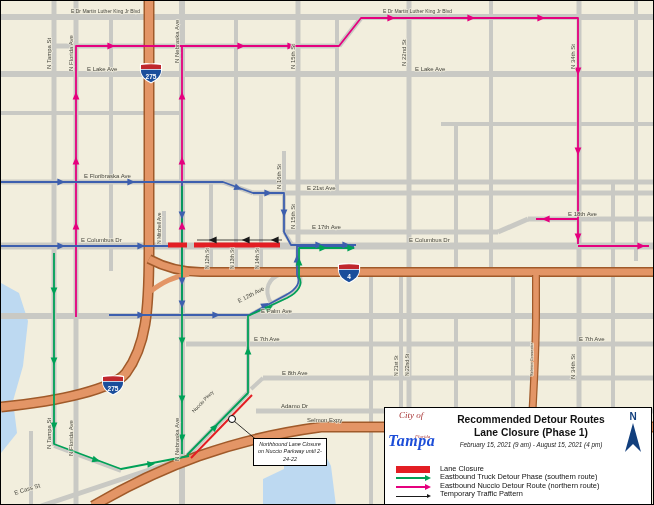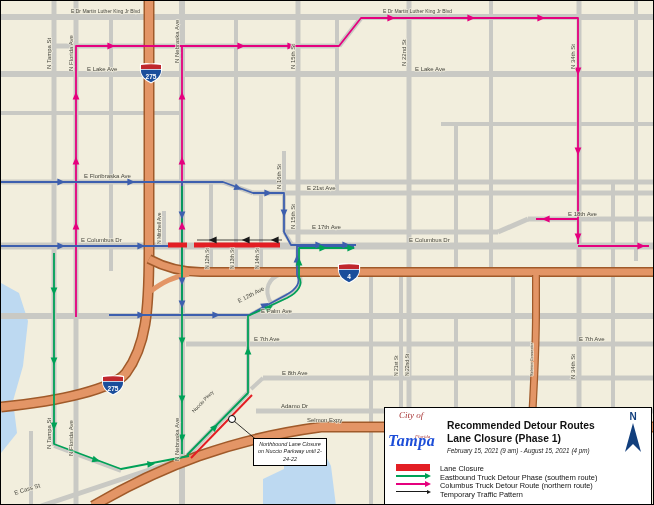--- a/index.html
+++ b/index.html
@@ -27,27 +27,27 @@
            font:italic 5.4px "Liberation Sans",sans-serif;color:#222;text-align:center;
            padding:2px 2px;line-height:1.35;box-sizing:border-box;}
   
   #legend{position:absolute;left:383px;top:398px;width:268px;height:103px;background:#fff;
           border:1.5px solid #000;box-sizing:border-box;margin-top:8px;}
   #legend-top{display:flex;align-items:flex-start;}
   #logo{width:62px;position:relative;height:44px;flex:none;}
   #logo-cityof{position:absolute;left:14px;top:2px;font:italic 9px "Liberation Serif",serif;color:#a63232;white-space:nowrap;}
   #logo-tampa{position:absolute;left:3px;top:24px;font:bold italic 16px "Liberation Serif",serif;color:#1d4ed8;letter-spacing:.5px;}
   #logo-florida{position:absolute;left:30px;top:26px;font:italic 5px "Liberation Serif",serif;color:#a63232;}
-  #legend-center{flex:1;text-align:left;padding-top:12px;}
+  #legend-center{flex:1;text-align:center;padding-top:6px;}
   .lg-title{font:bold 10.3px "Liberation Sans",sans-serif;color:#111;line-height:1.22;}
   #lg-date{font:italic 6.3px "Liberation Sans",sans-serif;color:#222;margin-top:2px;}
   #legend-north{width:36px;flex:none;text-align:center;padding-top:4px;}
   #north-n{font:bold 10px "Liberation Sans",sans-serif;color:#123f7d;line-height:1;}
   #legend-items{position:absolute;left:11px;top:56px;right:6px;}
-  .lg-row{display:flex;align-items:flex-start;height:8.6px;}
+  .lg-row{display:flex;align-items:flex-end;height:8.6px;}
   .lg-sw{width:36px;flex:none;display:flex;align-items:center;}
   .lg-label{font:7.4px "Liberation Sans",sans-serif;color:#111;margin-left:8px;white-space:nowrap;}
   #lg-ref{position:absolute;right:3px;bottom:1px;font:4px "Liberation Sans",sans-serif;color:#555;}
 </style>
 </head>
 <body>
 
 <div id="stage">
 
 <svg id="mapsvg" width="654" height="505" viewBox="0 0 654 505">
@@ -299,21 +299,21 @@
             <span style="width:29px;height:2px;background:#00a157;display:inline-block"></span>
             <span style="width:0;height:0;border-left:6px solid #00a157;border-top:3.5px solid transparent;border-bottom:3.5px solid transparent;display:inline-block"></span>
           </span>
           <span class="lg-label">Eastbound Truck Detour Phase (southern route)</span>
         </div>
         <div class="lg-row">
           <span class="lg-sw">
             <span style="width:29px;height:2px;background:#e5007e;display:inline-block"></span>
             <span style="width:0;height:0;border-left:6px solid #e5007e;border-top:3.5px solid transparent;border-bottom:3.5px solid transparent;display:inline-block"></span>
           </span>
-          <span class="lg-label">Columbus Truck Detour Route (northern route)</span>
+          <span class="lg-label">Eastbound Nuccio Detour Route (northern route)</span>
         </div>
         <div class="lg-row">
           <span class="lg-sw">
             <span style="width:31px;height:1px;background:#1a1a1a;display:inline-block"></span>
             <span style="width:0;height:0;border-left:4px solid #1a1a1a;border-top:2.5px solid transparent;border-bottom:2.5px solid transparent;display:inline-block"></span>
           </span>
           <span class="lg-label">Temporary Traffic Pattern</span>
         </div>
       </div>
   <div id="lg-ref">Ref CWS-21-000132</div>

